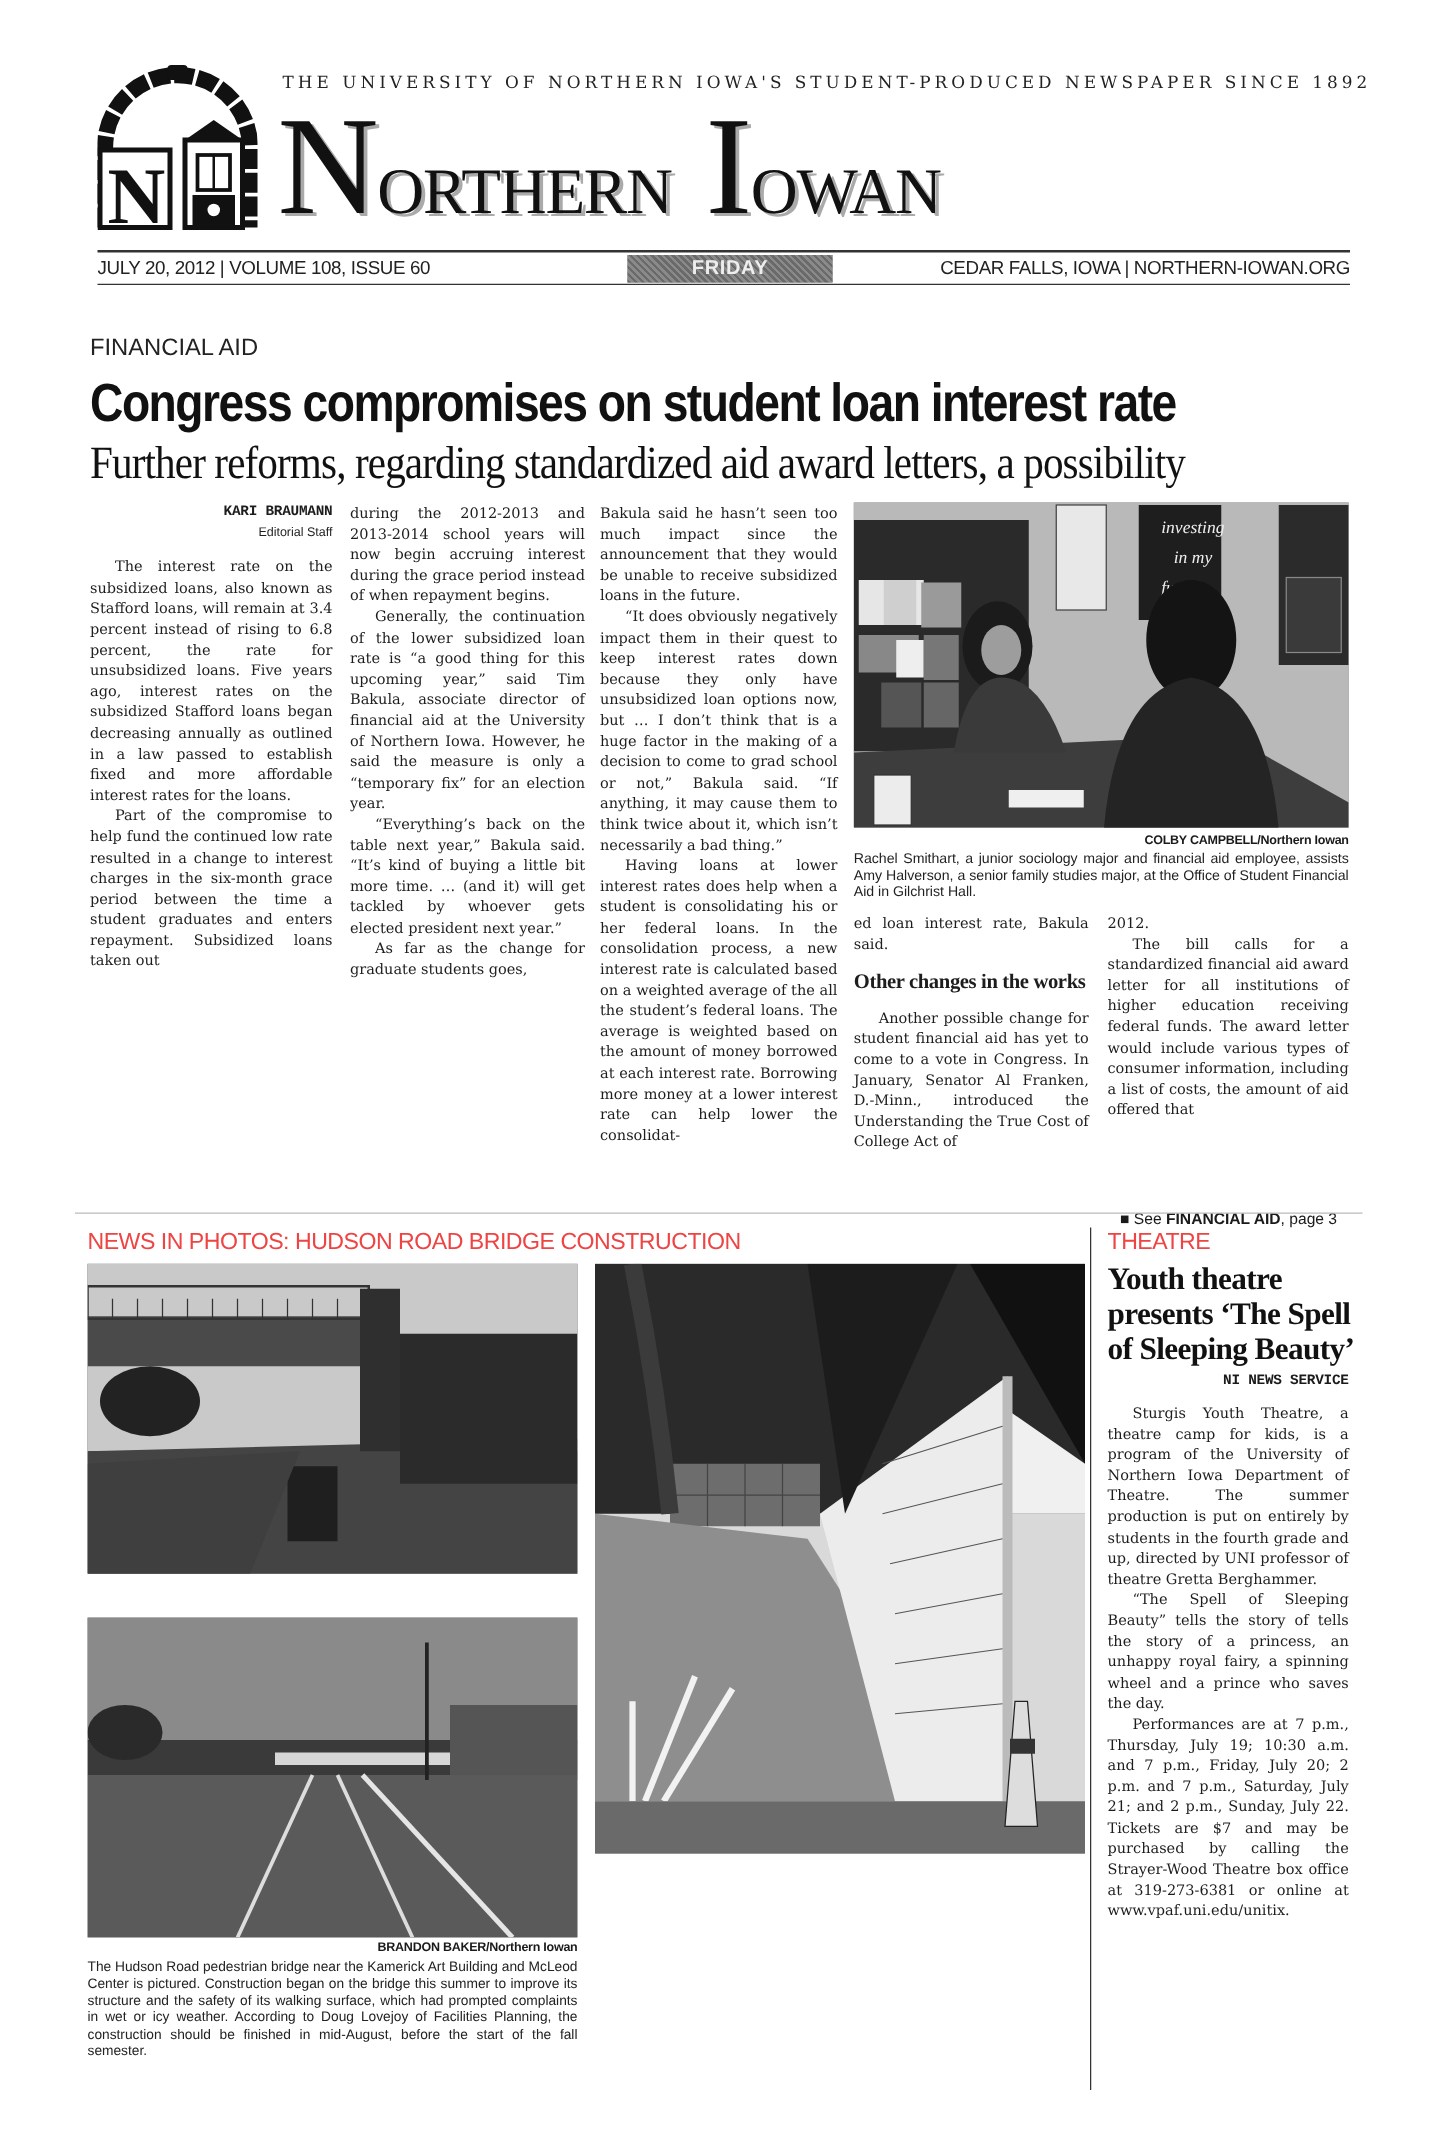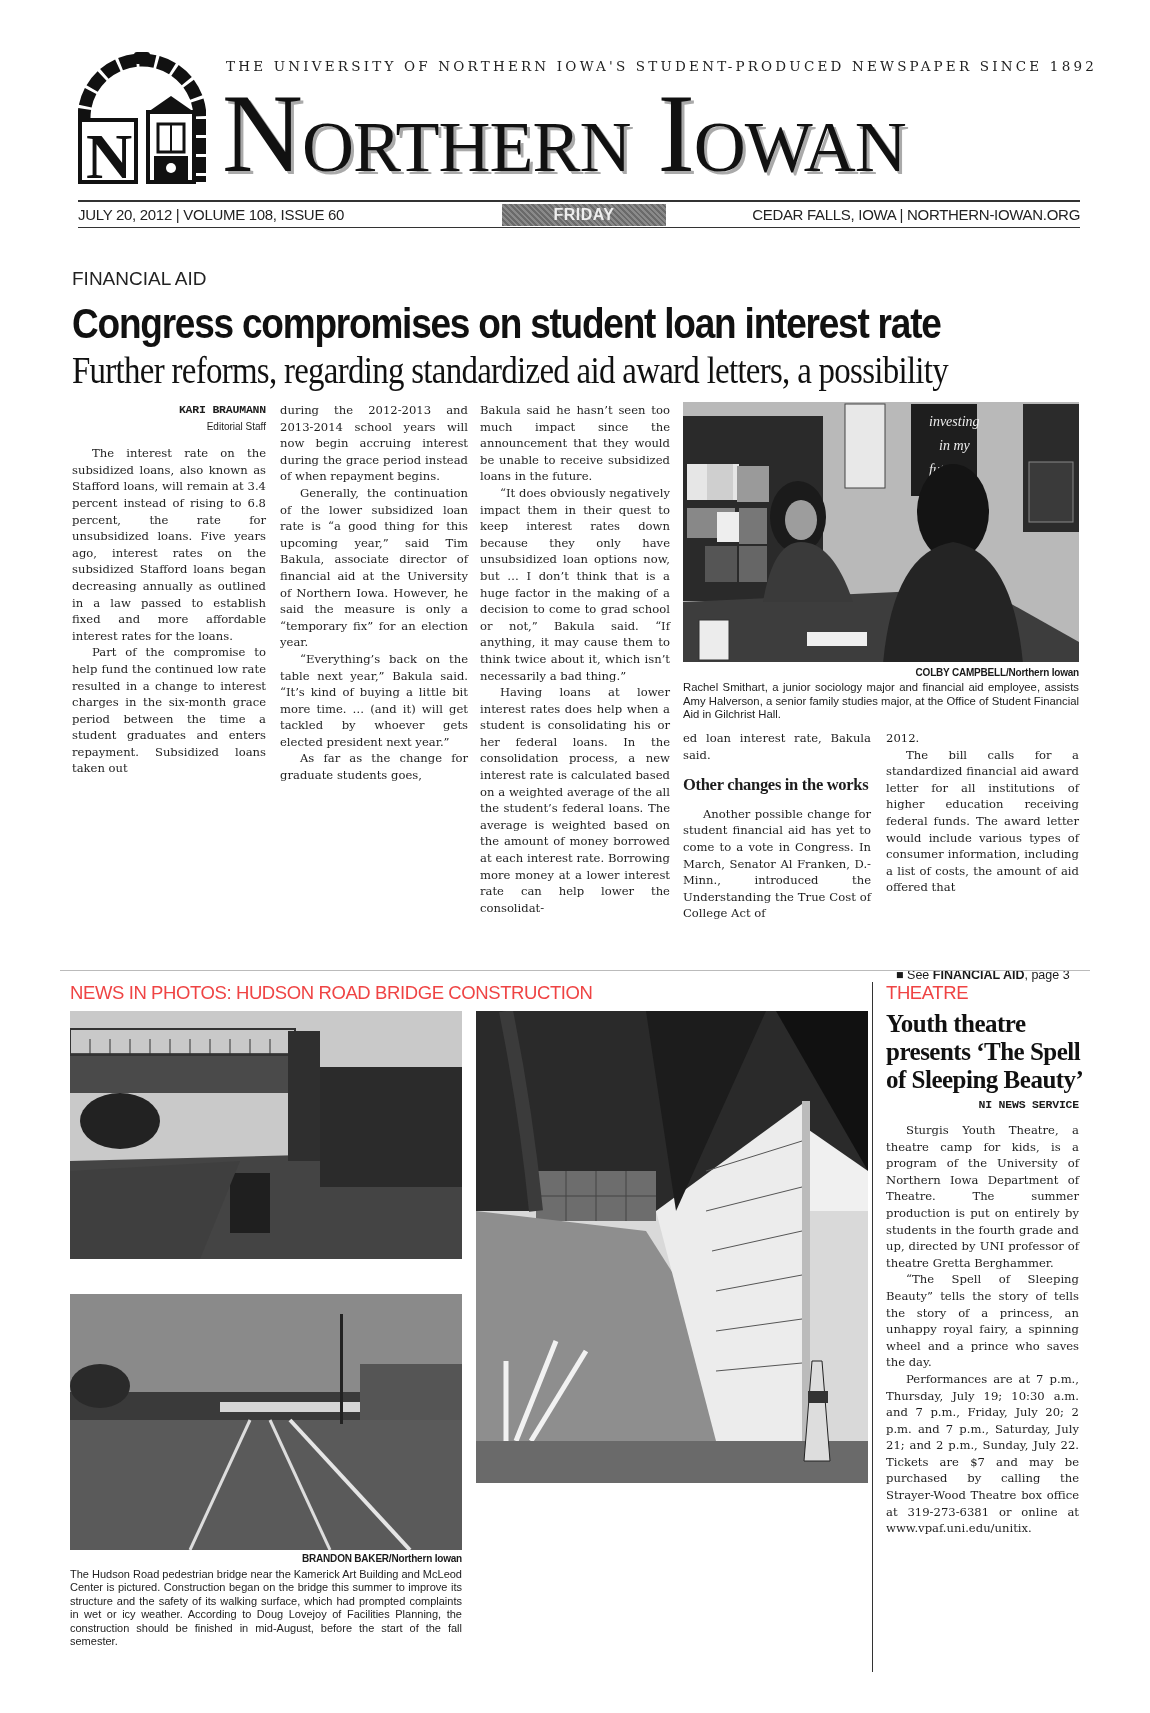--- a/index.html
+++ b/index.html
@@ -2,21 +2,21 @@
 <html><head>
 <meta charset="utf-8">
 <style>
   html,body{margin:0;padding:0;background:#fff;}
   body{width:1150px;height:1713px;position:relative;overflow:hidden;color:#1a1a1a;font-family:"DejaVu Serif",serif;}
   .abs{position:absolute;}
   
   .tagline{left:226px;top:58px;font-family:"DejaVu Serif",serif;font-size:13.5px;letter-spacing:3.2px;color:#222;white-space:nowrap;}
   .logo{left:78px;top:48px;width:128px;height:138px;}
   .wordmark{left:222px;top:78px;font-family:"Liberation Serif",serif;font-size:112px;line-height:110px;color:#111;white-space:nowrap;letter-spacing:-1px;text-shadow:3px 3px 0 #aaa;}
-  .wordmark .sc{font-size:72px;}
+  .wordmark .sc{font-size:52px;}
   .rule{height:2px;background:#333;}
   .dateline{left:78px;top:206px;font-family:"Liberation Sans",sans-serif;font-size:15px;color:#222;white-space:nowrap;letter-spacing:-0.3px;}
   .dayblock{left:502px;top:204px;width:164px;height:22px;background:#777;color:#eee;font-family:"Liberation Sans",sans-serif;font-weight:bold;font-size:16px;text-align:center;line-height:22px;letter-spacing:0.5px;background-image:repeating-linear-gradient(45deg,#6a6a6a 0 2px,#8a8a8a 2px 4px);}
   .placeline{right:70px;top:206px;font-family:"Liberation Sans",sans-serif;font-size:15px;color:#222;white-space:nowrap;letter-spacing:-0.3px;}
   
   .kicker{left:72px;top:268px;font-family:"Liberation Sans",sans-serif;font-size:19px;color:#222;}
   .headline{left:72px;top:298px;font-family:"Liberation Sans",sans-serif;font-weight:bold;font-size:43px;line-height:50px;color:#111;white-space:nowrap;letter-spacing:-1.4px;transform:scaleX(0.86);transform-origin:left top;}
   .deck{left:72px;top:350px;font-family:"Liberation Serif",serif;font-size:37px;line-height:42px;color:#111;white-space:nowrap;letter-spacing:-0.8px;transform:scaleX(0.89);transform-origin:left top;}
   
   .col{font-family:"DejaVu Serif",serif;font-size:11.6px;line-height:16.6px;text-align:justify;color:#1d1d1d;}
@@ -123,21 +123,21 @@
     <rect x="124" y="230" width="60" height="14" fill="#efefef"></rect>
     <rect x="16" y="218" width="30" height="40" fill="#ececec" stroke="#333"></rect>
   </svg>
 </div>
 <div class="abs credit" style="left:683px;top:667px;width:396px;">COLBY CAMPBELL/Northern Iowan</div>
 <div class="abs caption" style="left:683px;top:681px;width:396px;">Rachel Smithart, a junior sociology major and financial aid employee, assists Amy Halverson, a senior family studies major, at the Office of Student Financial Aid in Gilchrist Hall.</div>
 
 <div class="abs col" style="left:683px;top:730px;width:188px;">
   <p class="noind">ed loan interest rate, Bakula said.</p>
   <div class="subhead">Other changes in the works</div>
-  <p>Another possible change for student financial aid has yet to come to a vote in Congress. In March, Senator Al Franken, D.-Minn., introduced the Understanding the True Cost of College Act of</p>
+  <p>Another possible change for student financial aid has yet to come to a vote in Congress. In January, Senator Al Franken, D.-Minn., introduced the Understanding the True Cost of College Act of</p>
 </div>
 
 <div class="abs col" style="left:886px;top:730px;width:193px;">
   <p class="noind">2012.</p>
   <p>The bill calls for a standardized financial aid award letter for all institutions of higher education receiving federal funds. The award letter would include various types of consumer information, including a list of costs, the amount of aid offered that</p>
 </div>
 <div class="abs jump" style="left:896px;top:968px;">
   <span>■</span>
   <span>See</span>
   <b>FINANCIAL AID</b><span>, page 3</span>

